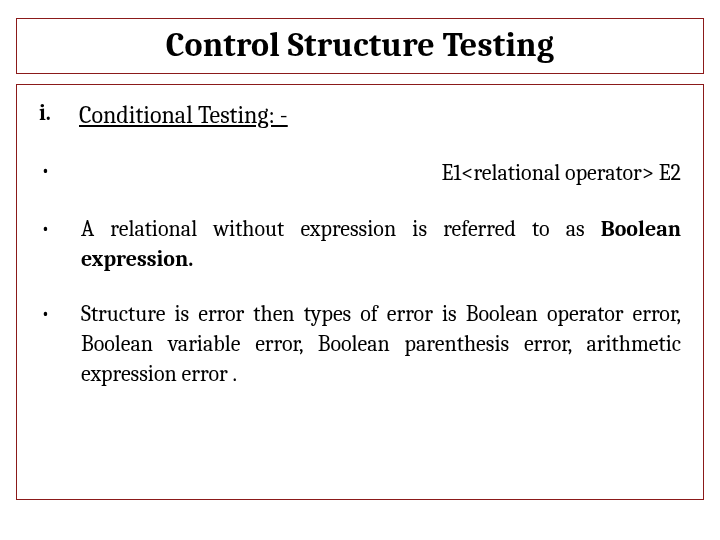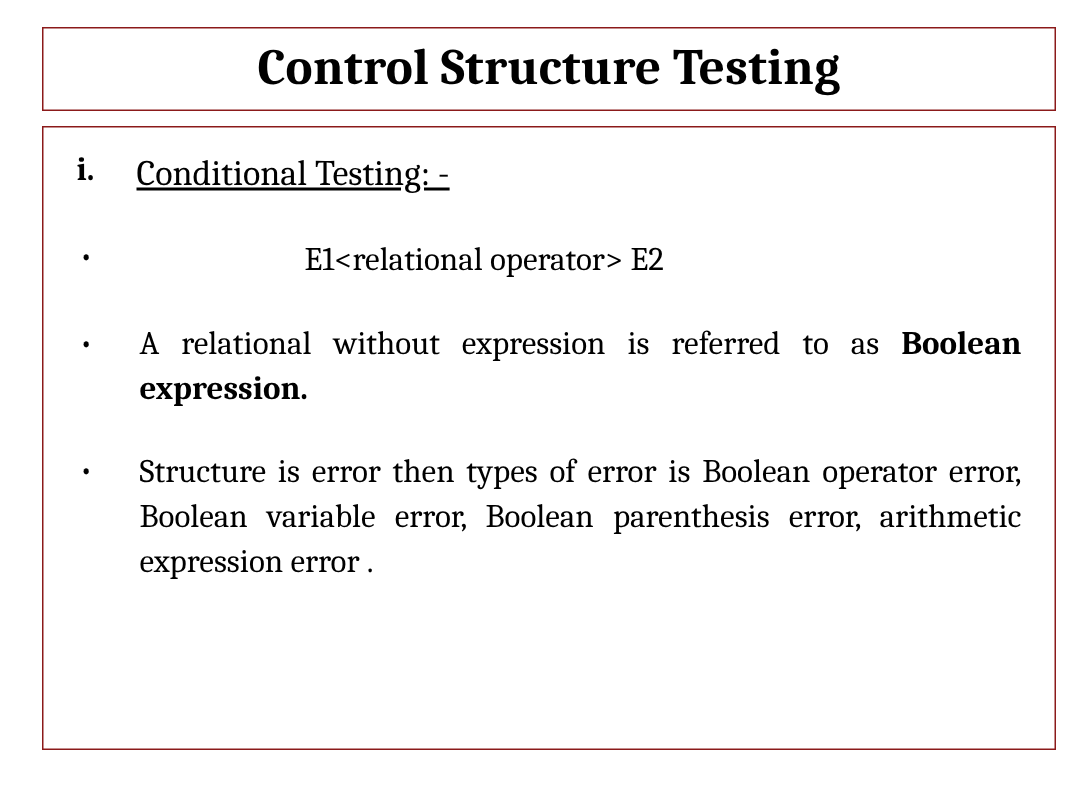--- a/index.html
+++ b/index.html
@@ -8,21 +8,21 @@
     width: 720px;
     height: 540px;
     background: #fff;
     font-family: Cambria, Georgia, "Times New Roman", serif;
     color: #000;
   }
   .slide {
     box-sizing: border-box;
     width: 720px;
     height: 540px;
-    padding: 18px 16px 16px 28px;
+    padding: 18px 16px 16px 16px;
   }
   .title-box {
     border: 1.5px solid #8b1a1a;
     padding: 6px 0 8px 0;
     text-align: center;
     margin-bottom: 10px;
   }
   .title-box h1 {
     margin: 0;
     font-weight: 700;
@@ -58,21 +58,21 @@
     font-size: 22px;
     line-height: 1.35;
   }
   .heading {
     font-weight: 400;
     font-size: 24px;
     text-decoration: underline;
   }
   .formula {
     display: block;
-    text-align: left;
+    text-align: right;
     padding-left: 110px;
     margin-top: 2px;
   }
   .justify {
     text-align: justify;
   }
   .bold { font-weight: 700; }
 </style>
 </head>
 <body>

